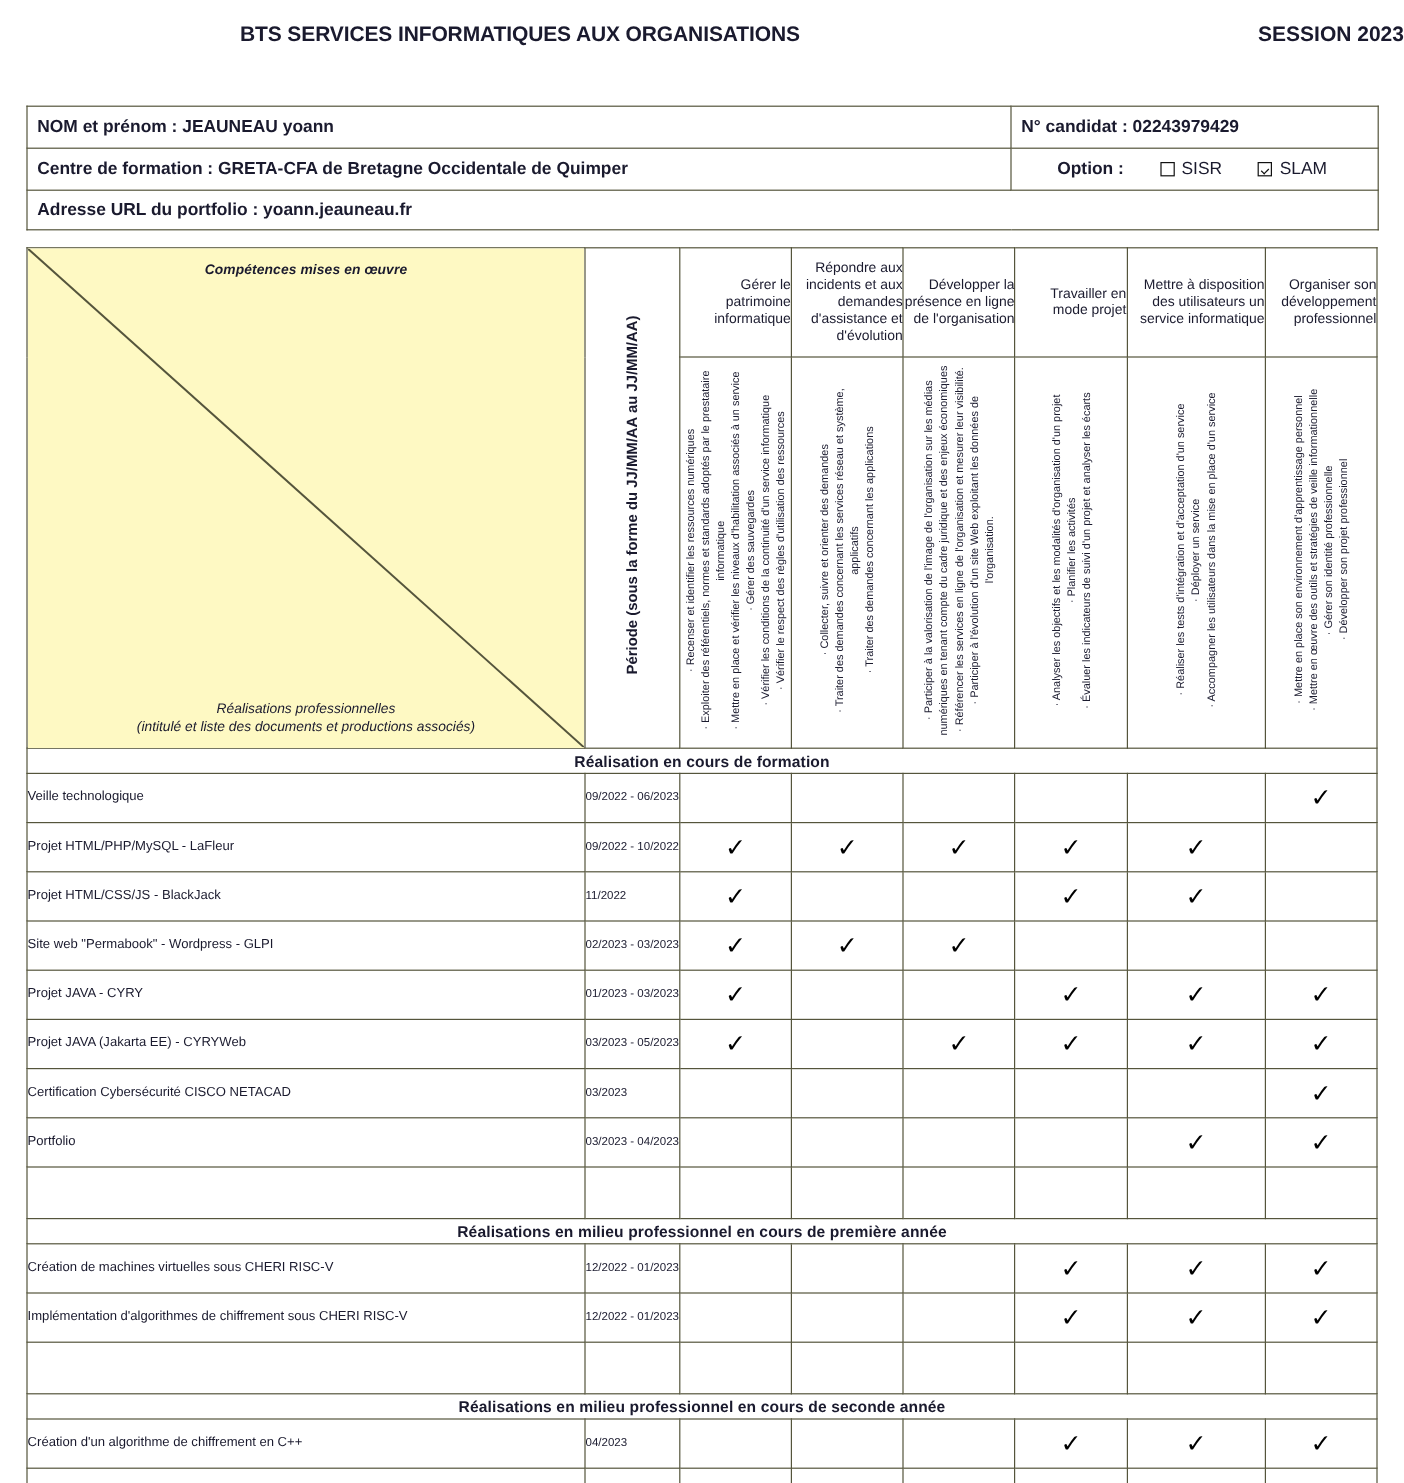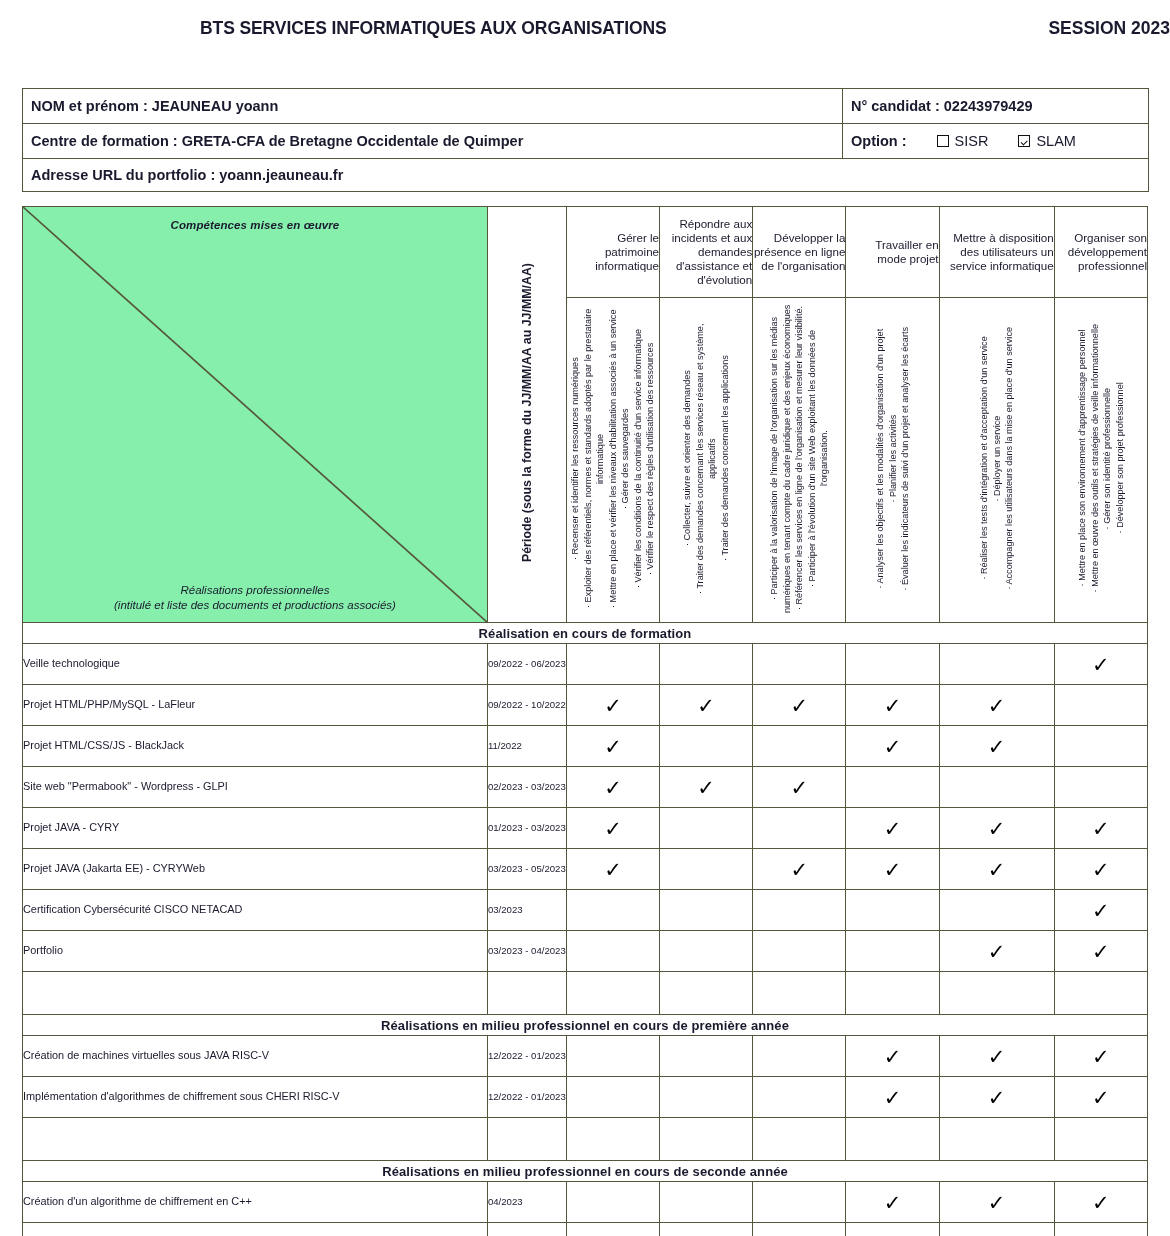--- a/index.html
+++ b/index.html
@@ -37,21 +37,21 @@
     position:absolute;left:22px;top:88px;width:1126px;
     table-layout:fixed;
   }
   .ident td{
     border:1.3px solid #55553c;
     height:34px;padding:0 8px;
     font-size:14.5px;font-weight:bold;
     vertical-align:middle;
   }
   .ident .url-cell{height:32px;}
-  .opt-wrap{display:flex;align-items:center;white-space:nowrap;}
+  .opt-wrap{display:flex;align-items:center;white-space:nowrap;margin-left:30px;}
   .opt-label{font-weight:bold;}
   .opt-item{margin-left:30px;display:inline-flex;align-items:center;gap:6px;font-weight:normal;}
   .box{
     display:inline-block;width:12px;height:12px;
     border:1.6px solid #111;position:relative;box-sizing:border-box;
   }
   .box.checked::after{
     content:"";position:absolute;left:2px;top:4px;
     width:5px;height:2.5px;border-left:1.6px solid #111;border-bottom:1.6px solid #111;
     transform:rotate(-45deg);
@@ -63,21 +63,21 @@
     table-layout:fixed;
   }
   .grid td, .grid th{
     border:1.1px solid #55553c;
     padding:0;vertical-align:middle;
     font-weight:normal;
   }
 
   
   .corner{
-    position:relative;height:412px;overflow:hidden;background:#86efac;margin-top:48px;
+    position:relative;height:412px;overflow:hidden;background:#fef9c3;margin-top:48px;
   }
   .corner .diag{
     position:absolute;left:0;top:0;width:100%;height:100%;
   }
   .corner .comp-lbl{
     position:absolute;top:12px;left:0;width:100%;text-align:center;
     font-style:italic;font-weight:bold;font-size:11.5px;
     letter-spacing:.1px;
   }
   .corner .real-lbl{
@@ -313,21 +313,21 @@
           <td class="c-chk"></td>
           <td class="c-chk"></td>
           <td class="c-chk"></td>
           <td class="c-chk"></td>
           <td class="c-chk"></td>
         </tr>
         <tr class="section-band">
           <td colspan="8">Réalisations en milieu professionnel en cours de première année</td>
         </tr>
         <tr class="drow">
-          <td class="c-title">Création de machines virtuelles sous JAVA RISC-V</td>
+          <td class="c-title">Création de machines virtuelles sous CHERI RISC-V</td>
           <td class="c-period">12/2022 - 01/2023</td>
           <td class="c-chk"></td>
           <td class="c-chk"></td>
           <td class="c-chk"></td>
           <td class="c-chk"><span class="chk">✓</span></td>
           <td class="c-chk"><span class="chk">✓</span></td>
           <td class="c-chk"><span class="chk">✓</span></td>
         </tr>
         <tr class="drow">
           <td class="c-title">Implémentation d'algorithmes de chiffrement sous CHERI RISC-V</td>

